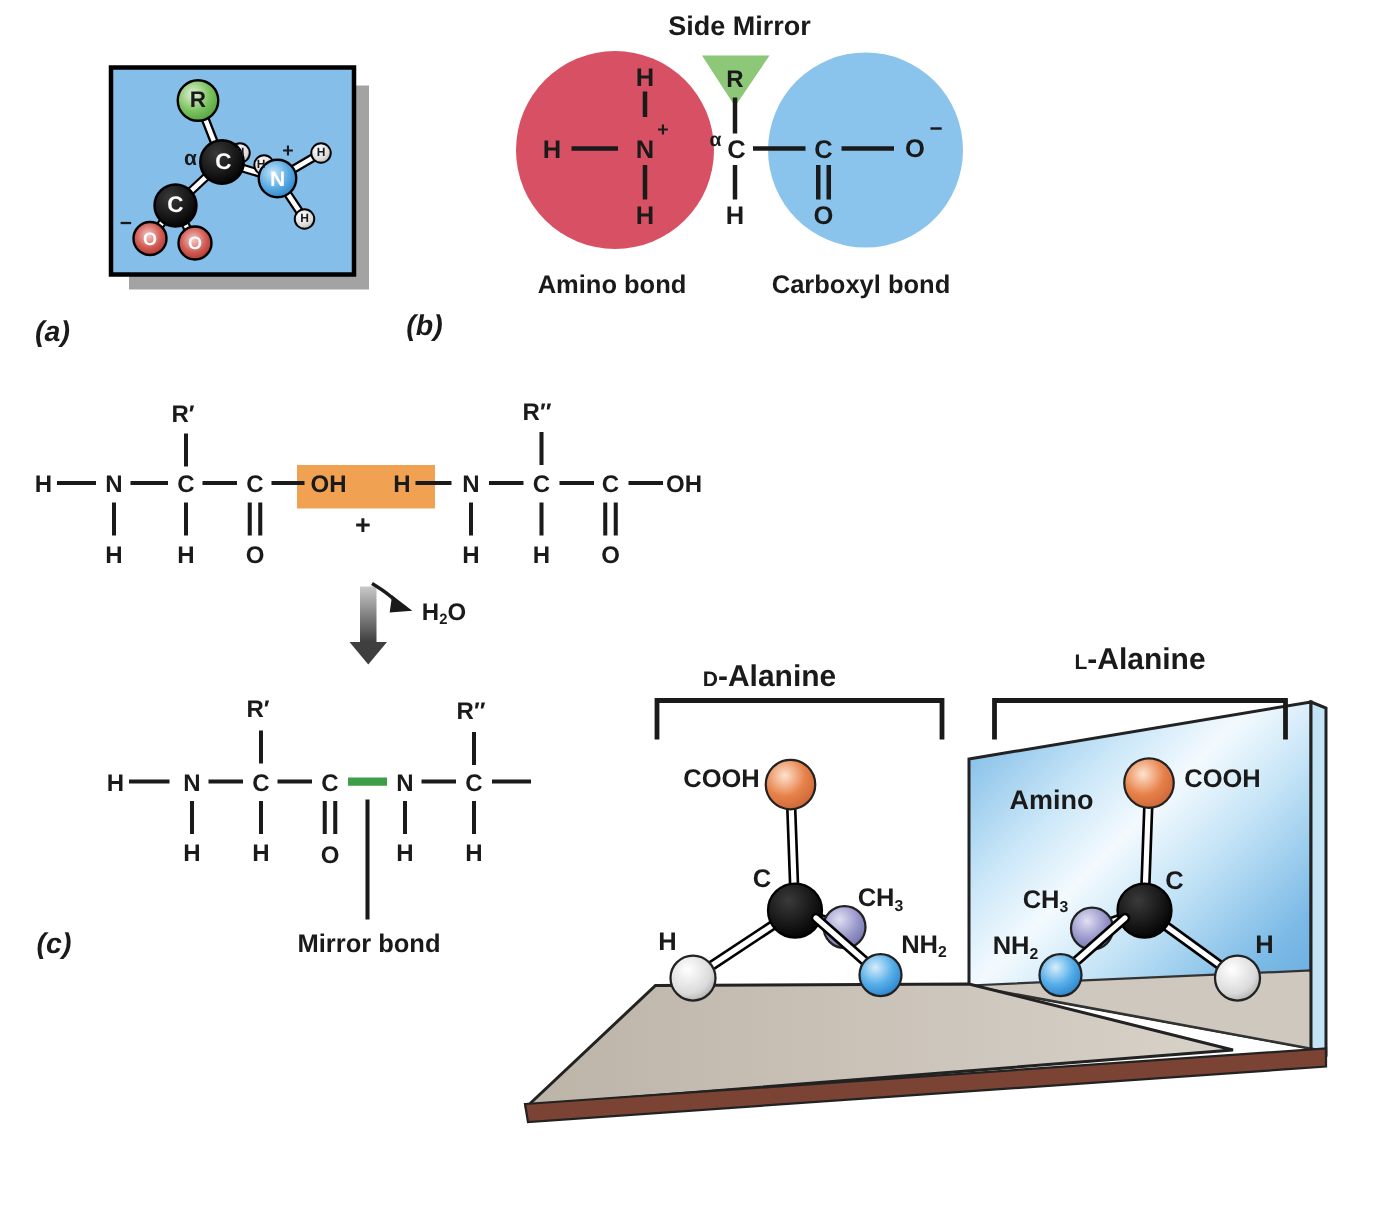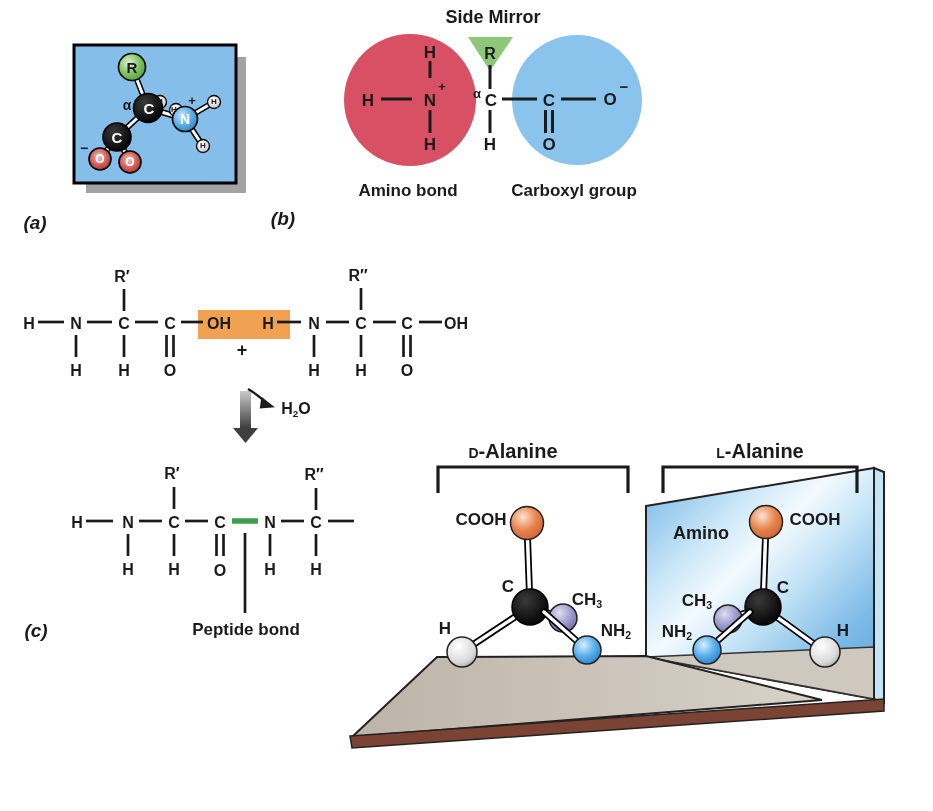--- a/index.html
+++ b/index.html
@@ -258,21 +258,21 @@
 <span class="t s17" style="left:430px;top:144px">H</span>
 <span class="t s16" style="left:490px;top:54px">R</span>
 <span class="t s13" style="left:477px;top:93px">α</span>
 <span class="t s17" style="left:491px;top:100px">C</span>
 <span class="t s17" style="left:490px;top:144px">H</span>
 <span class="t s17" style="left:549px;top:100px">C</span>
 <span class="t s17" style="left:610px;top:99px">O</span>
 <span class="t s15" style="left:624px;top:86px">−</span>
 <span class="t s17" style="left:549px;top:144px">O</span>
 <span class="t s17" style="left:408px;top:190px">Amino bond</span>
-<span class="t s17" style="left:574px;top:190px">Carboxyl group</span>
+<span class="t s17" style="left:574px;top:190px">Carboxyl bond</span>
 <span class="t s19 ital" style="left:283px;top:218px">(b)</span>
 
 <span class="t s16" style="left:29px;top:324px">H</span>
 <span class="t s16" style="left:76px;top:324px">N</span>
 <span class="t s16" style="left:124px;top:324px">C</span>
 <span class="t s16" style="left:170px;top:324px">C</span>
 <span class="t s16" style="left:219px;top:324px">OH</span>
 <span class="t s16" style="left:122px;top:277px">R′</span>
 <span class="t s16" style="left:76px;top:371px">H</span>
 <span class="t s16" style="left:124px;top:371px">H</span>
@@ -297,25 +297,25 @@
 <span class="t s16" style="left:220px;top:523px">C</span>
 <span class="t s16" style="left:270px;top:523px">N</span>
 <span class="t s16" style="left:316px;top:523px">C</span>
 <span class="t s16" style="left:172px;top:474px">R′</span>
 <span class="t s16" style="left:314px;top:475px">R″</span>
 <span class="t s16" style="left:128px;top:570px">H</span>
 <span class="t s16" style="left:174px;top:570px">H</span>
 <span class="t s16" style="left:220px;top:571px">O</span>
 <span class="t s16" style="left:270px;top:570px">H</span>
 <span class="t s16" style="left:316px;top:570px">H</span>
-<span class="t s17" style="left:246px;top:629px">Peptide bond</span>
+<span class="t s17" style="left:246px;top:629px">Mirror bond</span>
 <span class="t s19 ital" style="left:36px;top:630px">(c)</span>
 
 <span class="t s20" style="left:513px;top:451px"><span class="smallcap">D</span><span>-Alanine</span></span>
-<span class="t s20" style="left:760px;top:451px"><span class="smallcap">L</span><span>-Alanine</span></span>
+<span class="t s20" style="left:760px;top:440px"><span class="smallcap">L</span><span>-Alanine</span></span>
 <span class="t s18" style="left:701px;top:533px">Amino</span>
 
 <span class="t s17" style="left:481px;top:519px">COOH</span>
 <span class="t s17" style="left:508px;top:586px">C</span>
 <span class="t s17" style="left:587px;top:600px"><span>CH</span><sub class="sb">3</sub></span>
 <span class="t s17" style="left:616px;top:631px"><span>NH</span><sub class="sb">2</sub></span>
 <span class="t s17" style="left:445px;top:628px">H</span>
 
 <span class="t s17" style="left:815px;top:519px">COOH</span>
 <span class="t s17" style="left:783px;top:587px">C</span>

